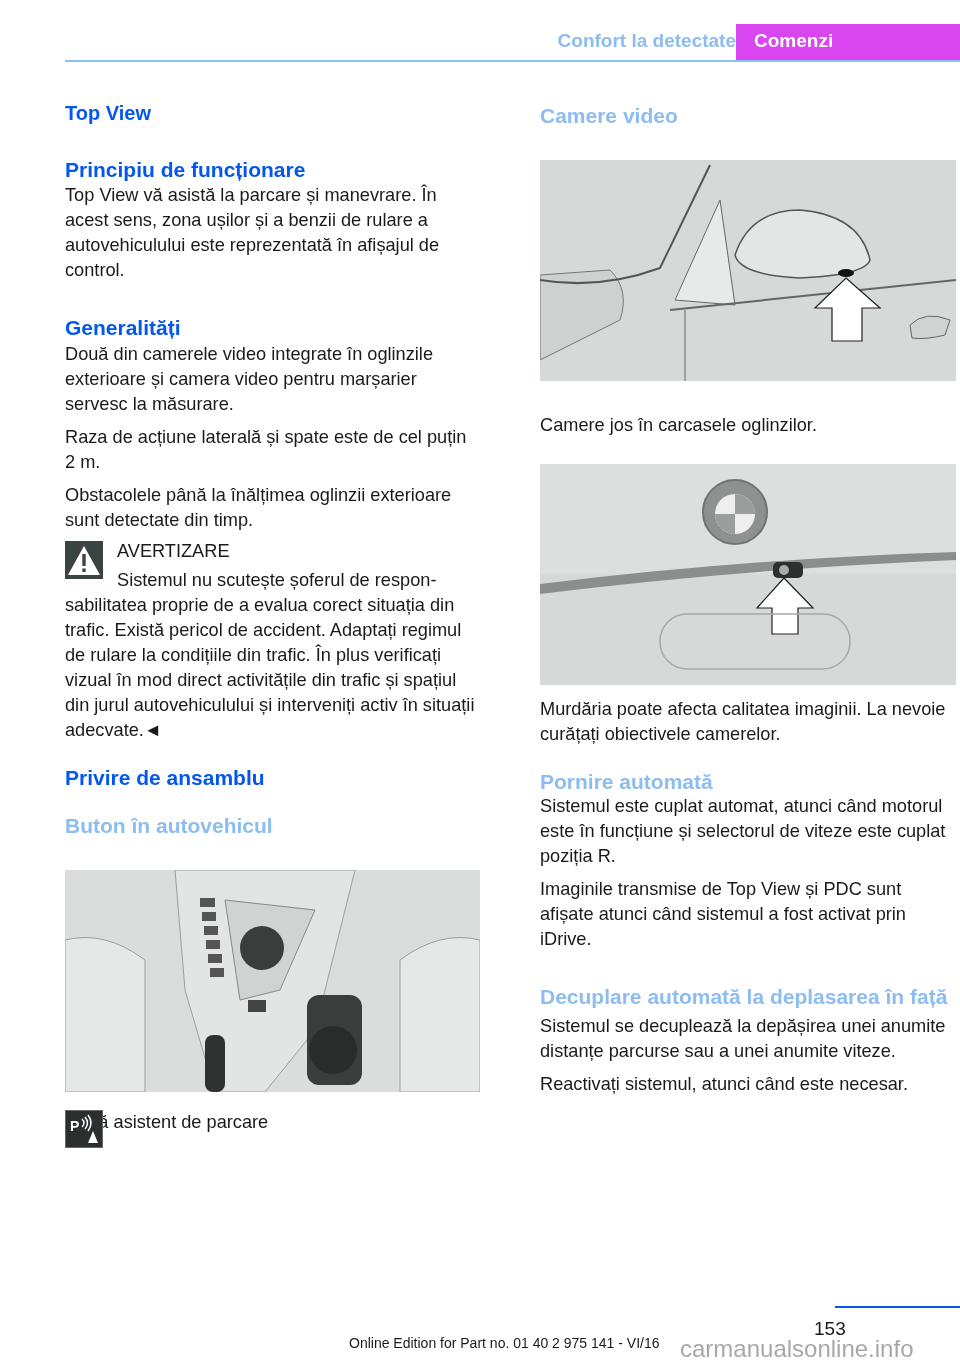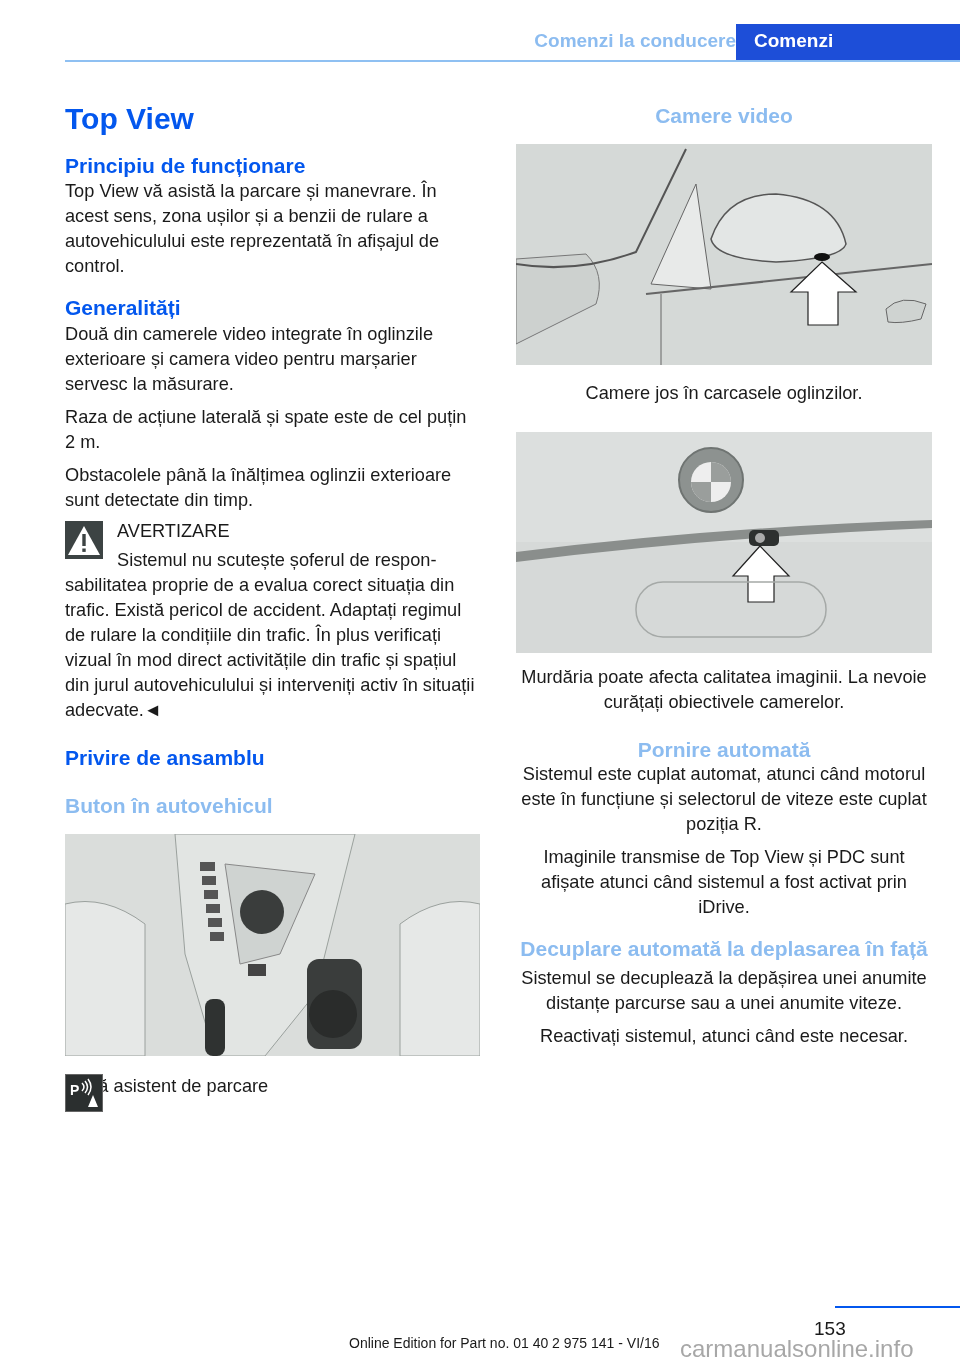--- a/index.html
+++ b/index.html
@@ -2,34 +2,34 @@
 <html><head>
 <meta charset="utf-8">
 <style>
   * { margin: 0; padding: 0; box-sizing: border-box; }
   html, body { width: 960px; height: 1362px; background: #ffffff; overflow: hidden; }
   body { position: relative; font-family: "Liberation Sans", sans-serif; color: #1a1a1a; }
 
   .header { position: absolute; left: 65px; top: 0; width: 895px; height: 62px; }
   .header-line { position: absolute; left: 0; right: 0; top: 60px; height: 2px; background: #8fc0f2; }
   .tab-section { position: absolute; right: 224px; top: 30px; font-size: 19px; font-weight: bold; color: #8cbcf0; }
-  .tab-chapter { position: absolute; right: 0; top: 24px; width: 224px; height: 38px; background: #1d4ed8; color: #fff; font-size: 19px; font-weight: bold; padding: 6px 0 0 18px; }
+  .tab-chapter { position: absolute; right: 0; top: 24px; width: 224px; height: 38px; background: #d946ef; color: #fff; font-size: 19px; font-weight: bold; padding: 6px 0 0 18px; }
 
   .col { position: absolute; top: 95px; }
   .col-left { left: 65px; width: 415px; }
-  .col-right { left: 516px; width: 416px; text-align: center; }
+  .col-right { left: 540px; width: 416px; }
 
-  .h1 { font-size: 30px; font-weight: bold; color: #0357ee; line-height: 1.2; margin-top: 6px; }
+  .h1 { font-size: 20px; font-weight: bold; color: #0357ee; line-height: 1.2; margin-top: 6px; }
   .h2 { font-size: 21px; font-weight: bold; color: #0357ee; line-height: 1.25; }
   .h3 { font-size: 21px; font-weight: bold; color: #8cbcf0; line-height: 1.2; }
   p, .p { font-size: 18.2px; line-height: 25px; color: #1a1a1a; }
   .mt4 { margin-top: 4px; }
   .mt8 { margin-top: 8px; }
   .mt12 { margin-top: 12px; }
-  .mt16 { margin-top: 16px; }
+  .mt16 { margin-top: 32px; }
   .mt22 { margin-top: 22px; }
 
   .warn { position: relative; margin-top: 6px; }
   .warn-icon { position: absolute; left: 0; top: 2px; width: 38px; height: 38px; background: #3c4343; }
   .warn-title { padding-left: 52px; font-size: 18.2px; line-height: 25px; }
   .warn-text { font-size: 18.2px; line-height: 25px; text-indent: 52px; }
 
   .figure { width: 415px; height: 222px; background: #d8dbd9; position: relative; overflow: hidden; }
   .figure svg { display: block; }
 
@@ -39,21 +39,21 @@
 
   .footer-line { position: absolute; left: 835px; top: 1306px; width: 125px; height: 2px; background: #0357ee; }
   .page-num { position: absolute; left: 814px; top: 1318px; font-size: 19px; }
   .footer-text { position: absolute; left: 322px; top: 1335px; font-size: 14px; color: #1a1a1a; margin-left: 27px; }
   .watermark { position: absolute; left: 680px; top: 1335px; font-size: 24px; color: #8a8a8a; opacity: 0.75; }
 </style>
 </head>
 <body>
 
 <div class="header">
-  <div class="tab-section">Comenzi la conducere</div>
+  <div class="tab-section">Confort la detectate</div>
   <div class="tab-chapter">Comenzi</div>
   <div class="header-line"></div>
 </div>
 
 <div class="col col-left">
   <div class="h1">Top View</div>
 
   <div class="h2 mt16">Principiu de funcționare</div>
   <p>Top View vă asistă la parcare și manevrare. În acest sens, zona ușilor și a benzii de rulare a autovehiculului este reprezentată în afișajul de control.</p>
 

